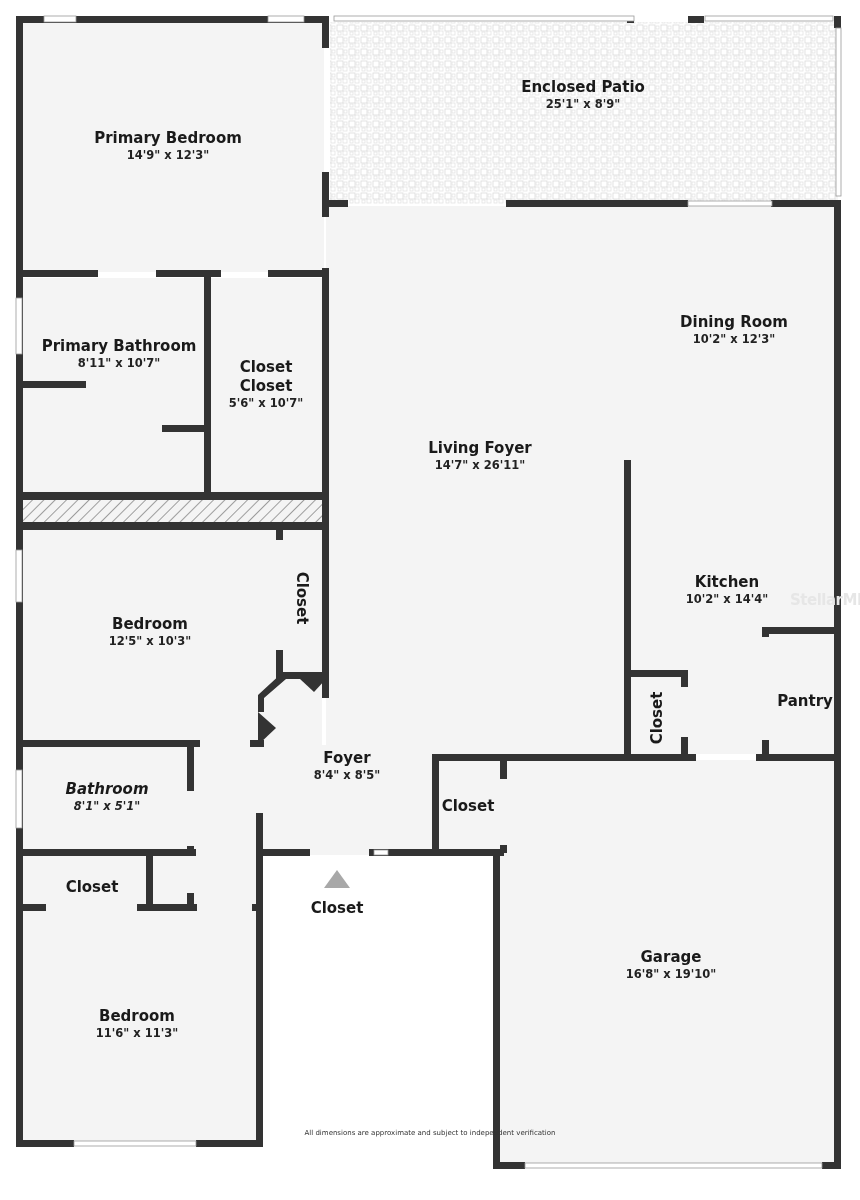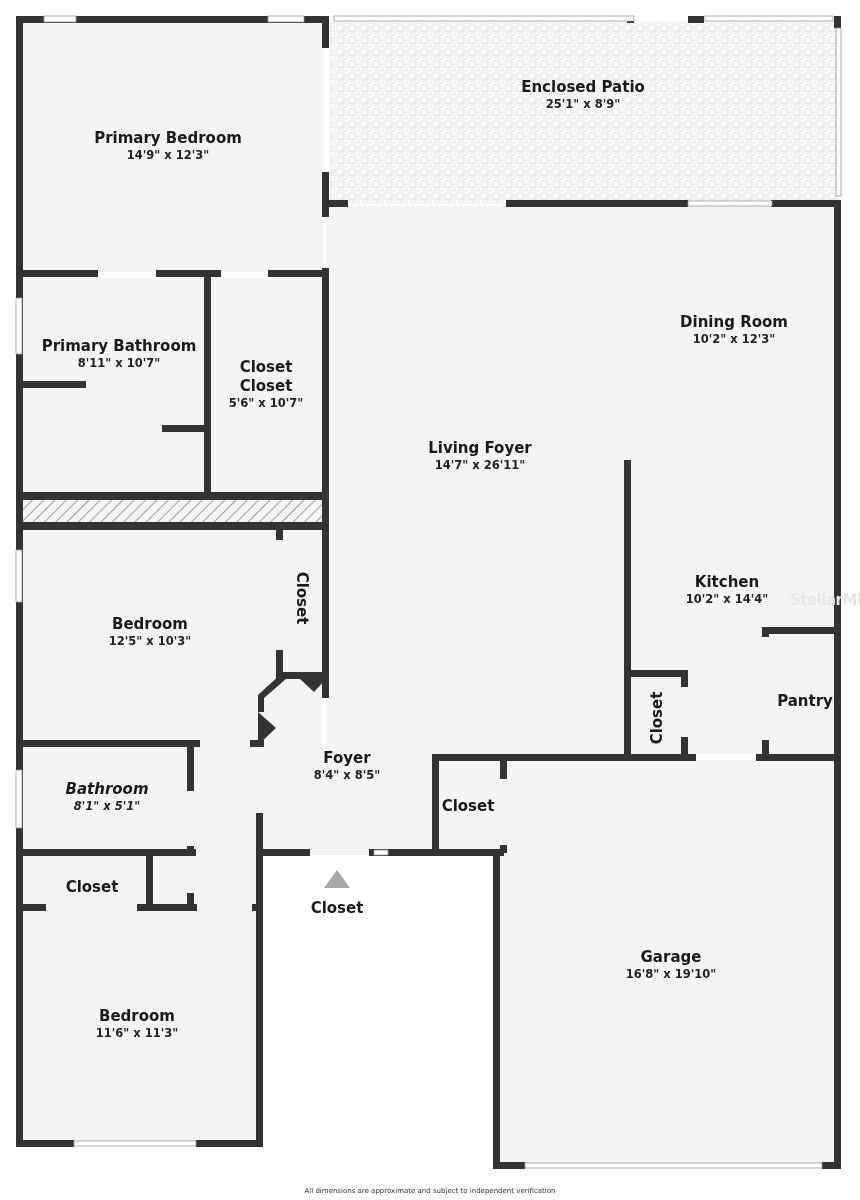--- a/index.html
+++ b/index.html
@@ -3,21 +3,21 @@
 <meta charset="utf-8">
 <style>
   html, body { margin: 0; padding: 0; background: #ffffff; }
   body { width: 860px; height: 1200px; position: relative; overflow: hidden; font-family: "DejaVu Sans", sans-serif; }
   #plan { position: absolute; left: 0; top: 0; width: 860px; height: 1200px; }
   .room-label { position: absolute; text-align: center; color: #1a1a1a; transform: translate(-50%, -50%); white-space: nowrap; }
   .room-name { font-weight: bold; font-size: 15px; line-height: 19px; display: block; }
   .room-dim { font-weight: bold; font-size: 11.5px; line-height: 15px; display: block; color: #222; }
   .vertical { transform: translate(-50%, -50%) rotate(90deg); }
   .vertical-ccw { transform: translate(-50%, -50%) rotate(-90deg); }
-  .disclaimer { position: absolute; left: 0; width: 860px; top: 1187px; text-align: center; font-size: 7px; color: #333; }
+  .disclaimer { position: absolute; left: 0; width: 860px; top: 1129px; text-align: center; font-size: 7px; color: #333; }
   .watermark { position: absolute; left: 790px; top: 591px; font-size: 15px; font-weight: bold; color: #e6e6e6; letter-spacing: -0.5px; }
   .entry-arrow { position: absolute; left: 324px; top: 870px; width: 0; height: 0; border-left: 13px solid transparent; border-right: 13px solid transparent; border-bottom: 18px solid #a8a8a8; }
 </style>
 </head>
 <body>
 
 <svg id="plan" viewBox="0 0 860 1200" xmlns="http://www.w3.org/2000/svg">
   <defs>
     <pattern id="tiles" width="12" height="12" patternUnits="userSpaceOnUse">
       <rect width="12" height="12" fill="#ffffff"></rect>

